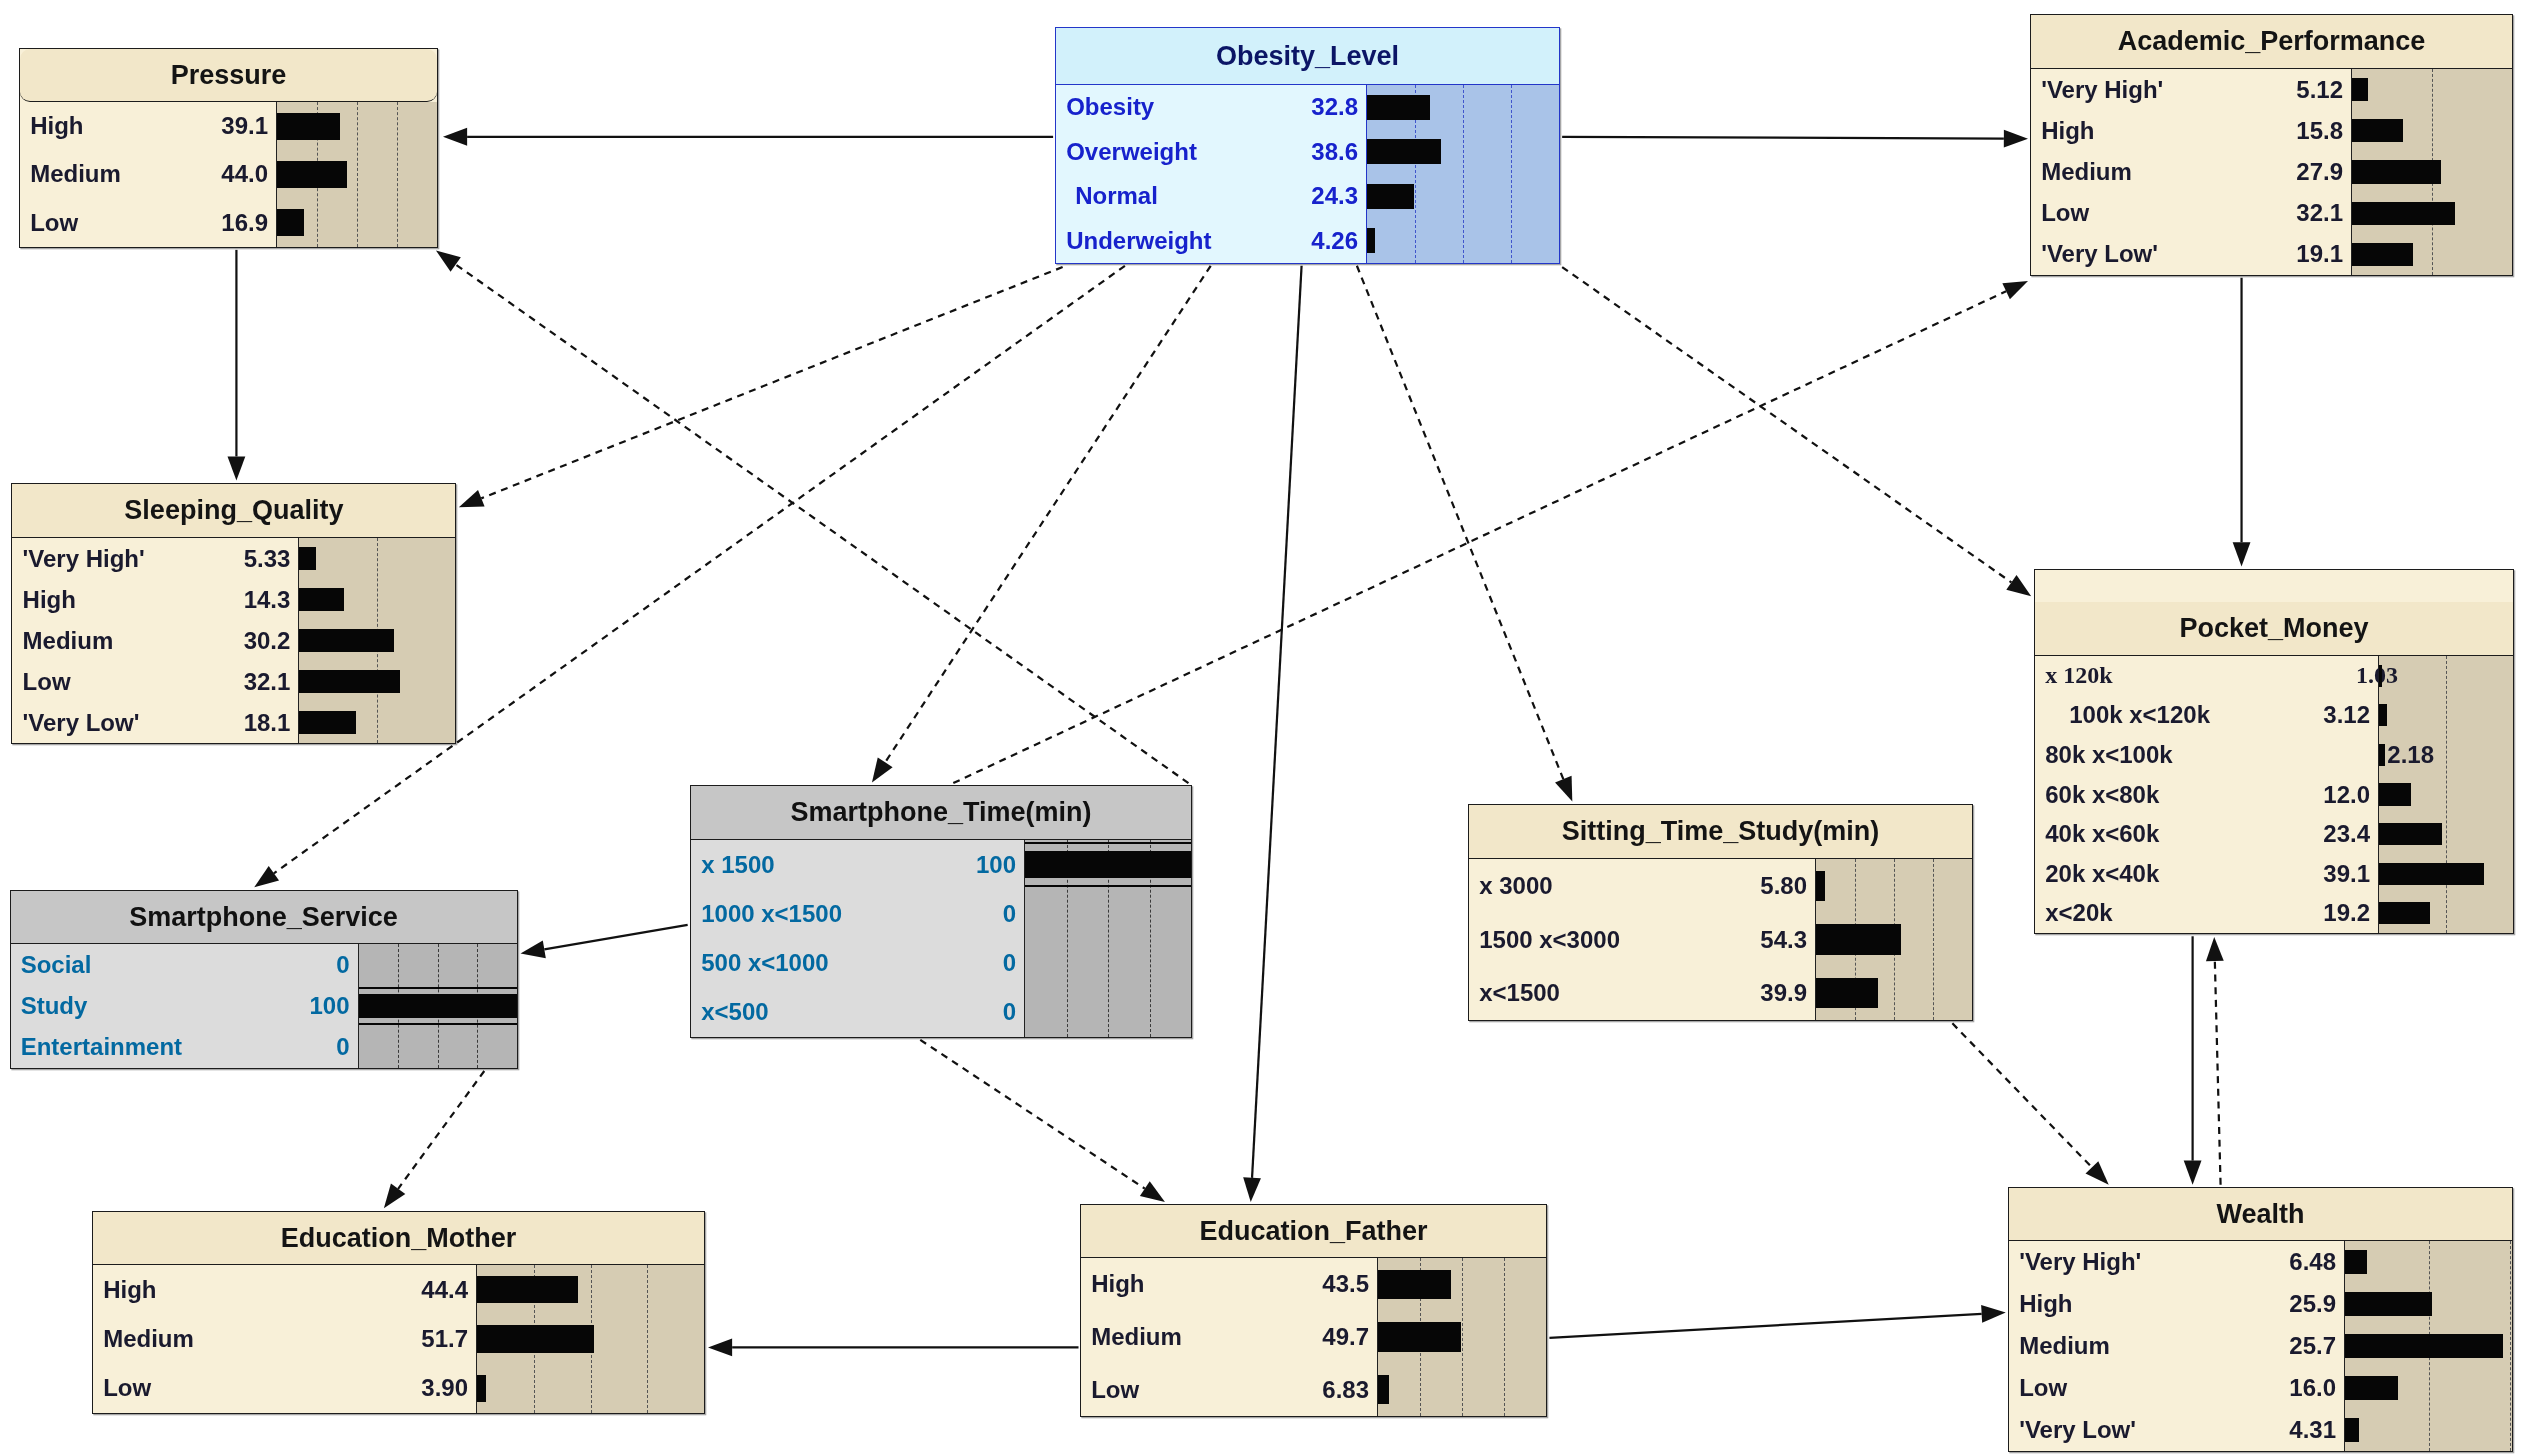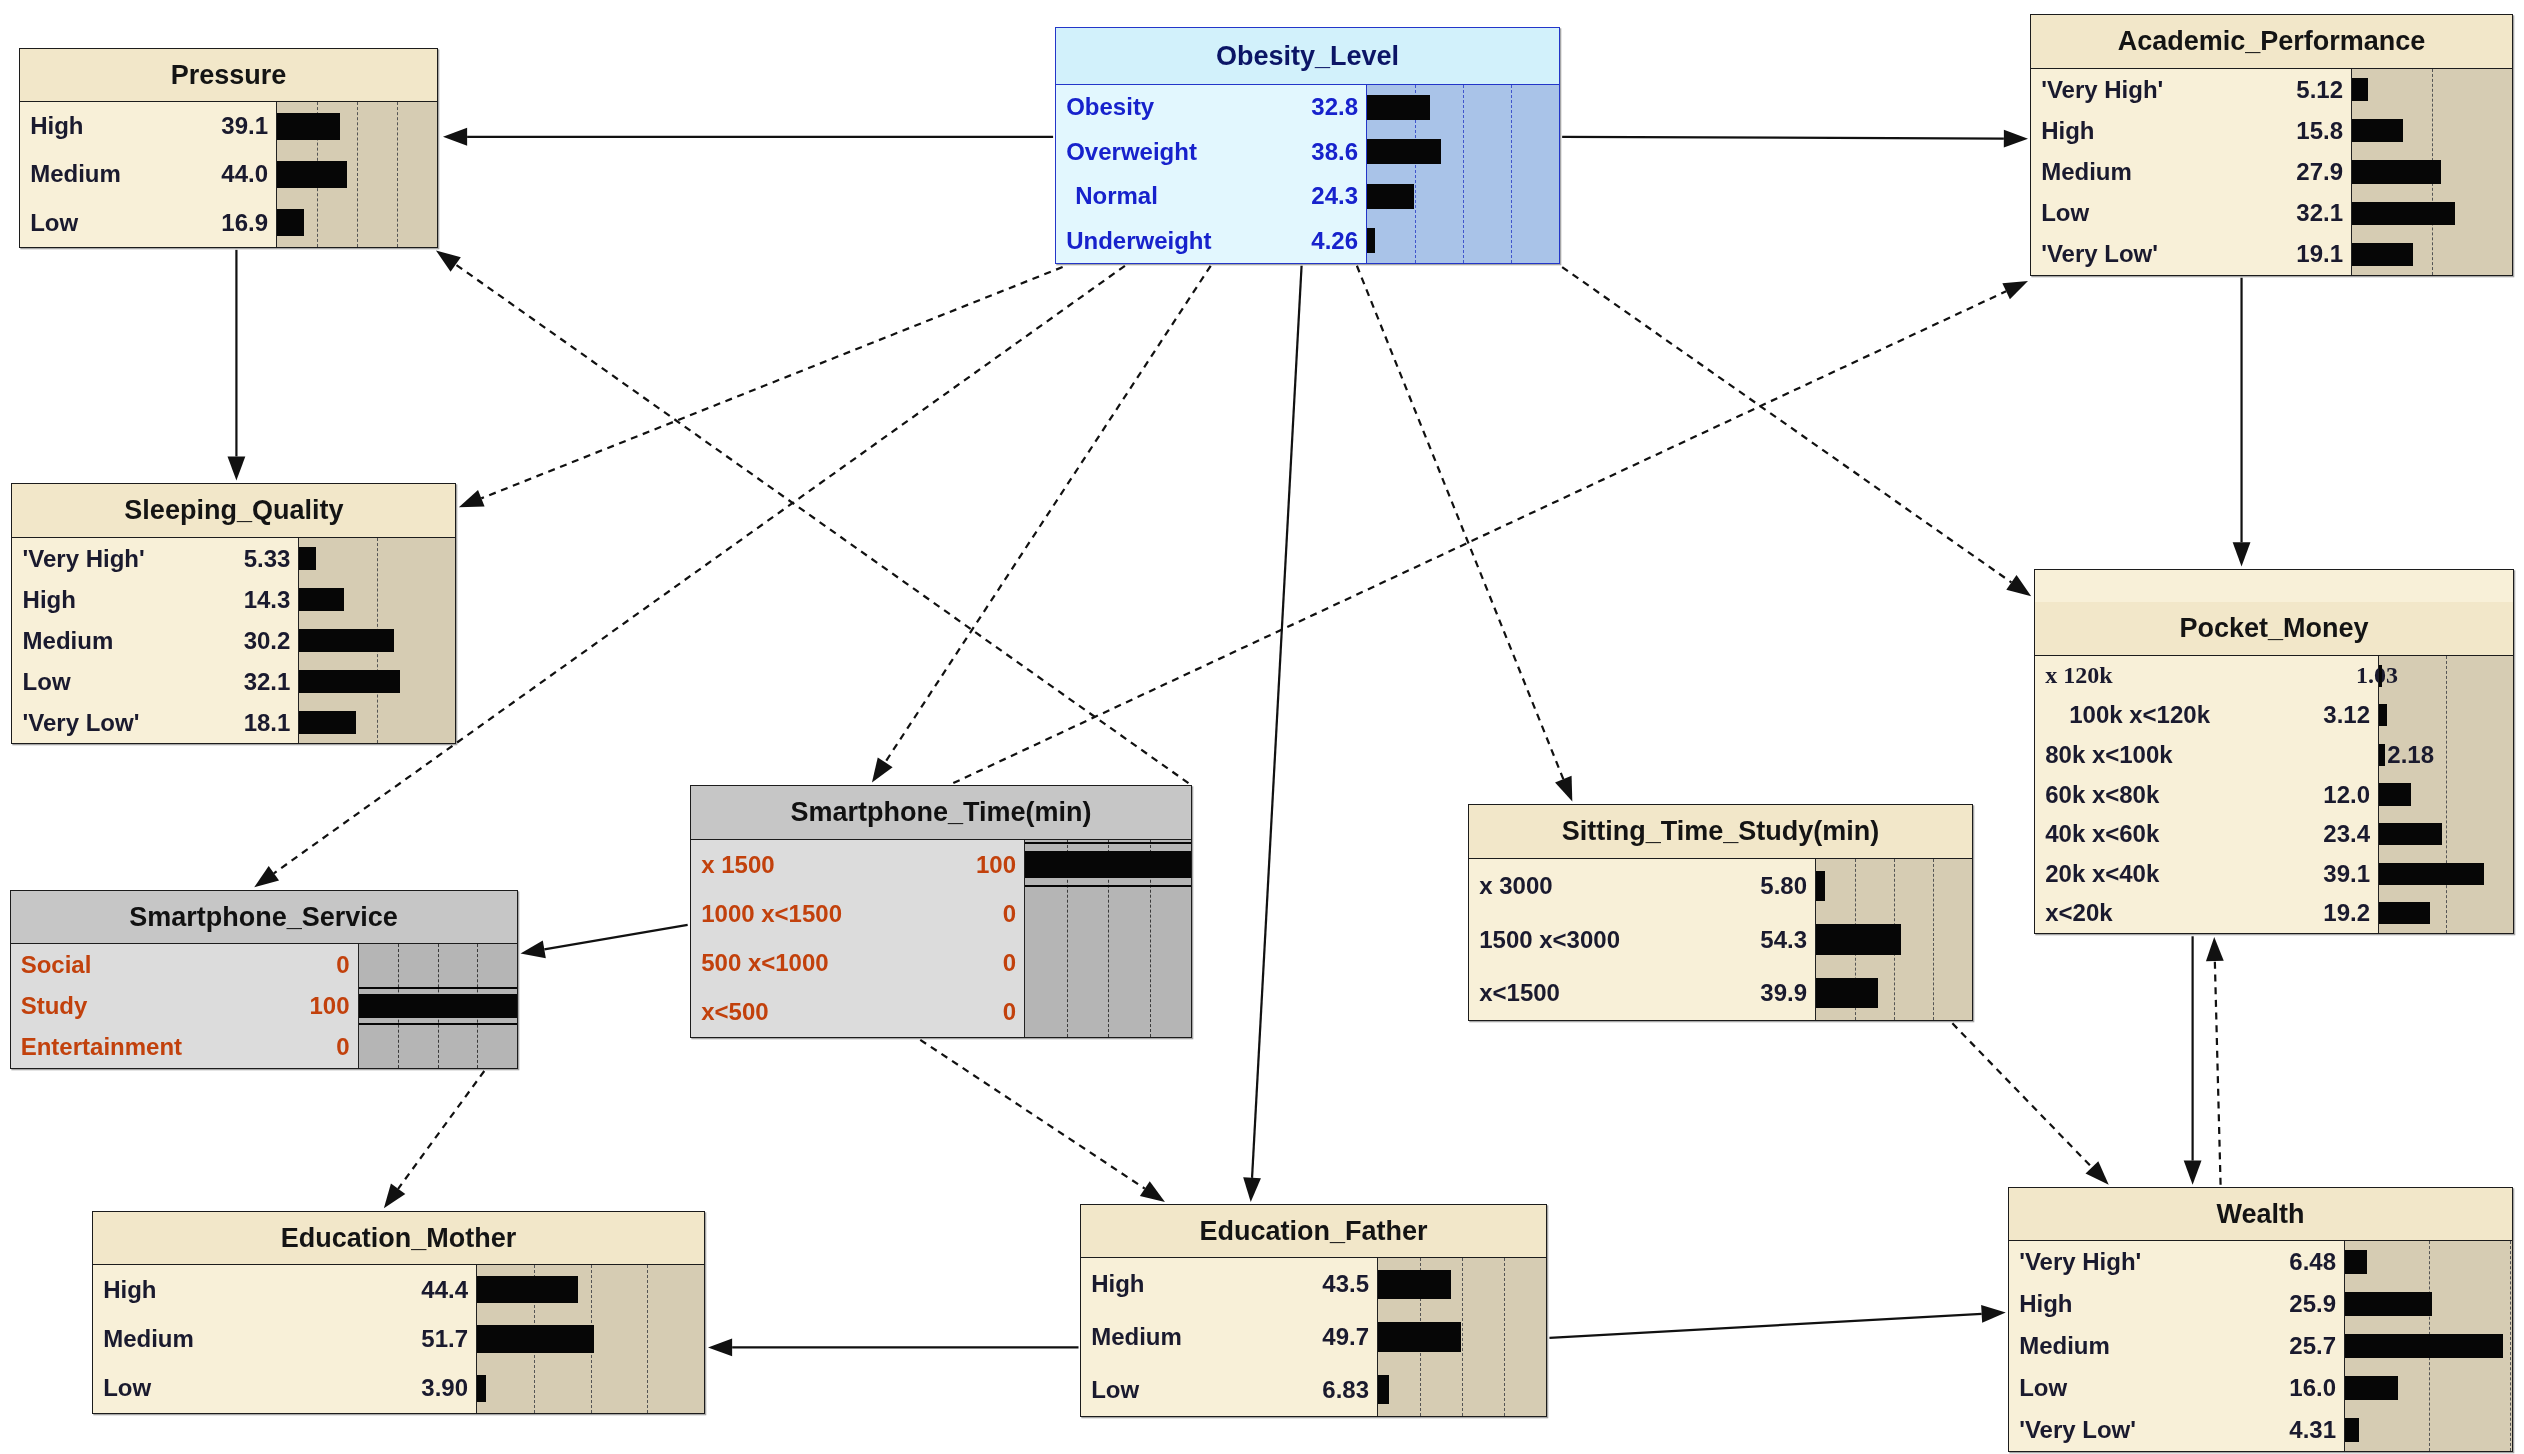--- a/index.html
+++ b/index.html
@@ -25,21 +25,21 @@
   .tan .barbg{background:#d6ccb3;}
   
   .blue{background:#e2f7fe;border-color:#2336c9;}
   .blue .hdr{background:#d2f1fb;color:#0b1566;border-bottom-color:#2336c9;}
   .blue .body{color:#1722cc;}
   .blue .barbg{background:#a9c3e8;border-left-color:#2336c9;}
   .blue .grid{border-left-color:#4055cc;}
   
   .gray{background:#dcdcdc;}
   .gray .hdr{background:#c6c6c6;color:#111;}
-  .gray .body{color:#c2410c;}
+  .gray .body{color:#0369a1;}
   .gray .barbg{background:#b5b5b5;}
   .gray .grid{border-left-color:#3a3a3a;}
   #wires{position:absolute;left:0;top:0;z-index:1;}
 </style>
 </head>
 <body>
 
 <div id="stage" style="width: 2525px; height: 1455px;">
   <svg id="wires" width="2525" height="1455" viewBox="0 0 3973 2289">
       <g>
@@ -155,21 +155,21 @@
         <div class="row" style="padding-right: 192px;">
           <span class="lbl">Underweight</span>
           <span class="val">4.26</span>
           <div class="barwrap" style="width: 192px;">
             <div class="bar" style="width: 4.26%;"></div>
           </div>
         </div>
       </div>
     </div>
     <div class="node tan" style="left: 19px; top: 48px; width: 419px; height: 200px;">
-      <div class="hdr" style="height: 52px; font-size: 27px;">Pressure</div>
+      <div class="hdr" style="height: 52px; font-size: 27px; border-radius: 10px;">Pressure</div>
       <div class="body" style="font-size: 24px; font-weight: 700;">
         <div class="barbg" style="width: 160px;">
           <div class="grid" style="left: 25%;"></div>
           <div class="grid" style="left: 50%;"></div>
           <div class="grid" style="left: 75%;"></div>
         </div>
         <div class="row" style="padding-right: 160px;">
           <span class="lbl">High</span>
           <span class="val">39.1</span>
           <div class="barwrap" style="width: 160px;">

